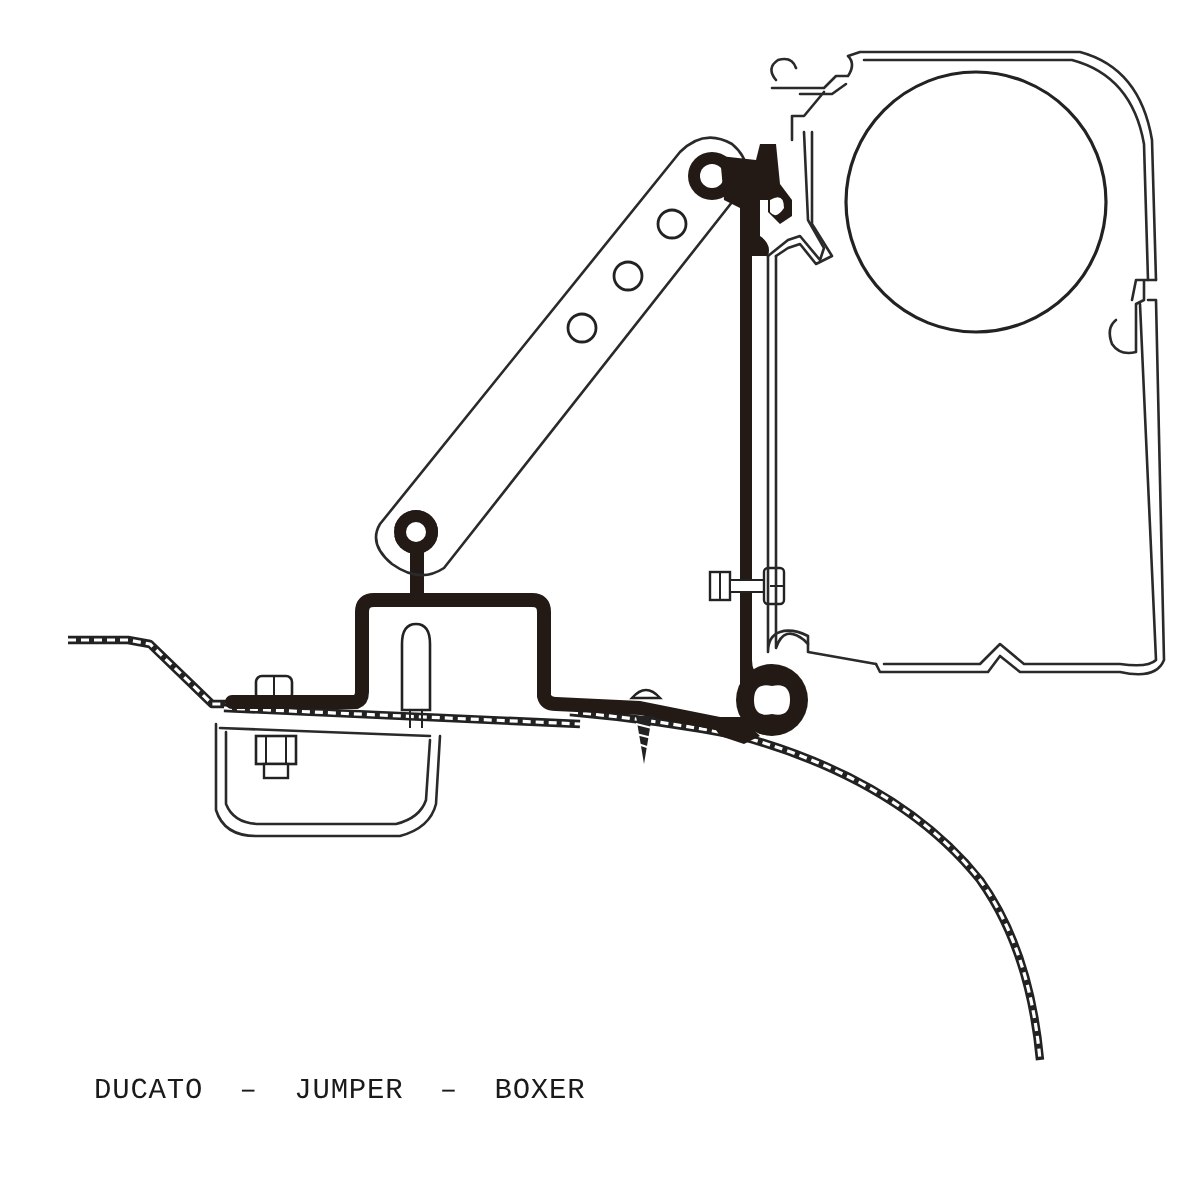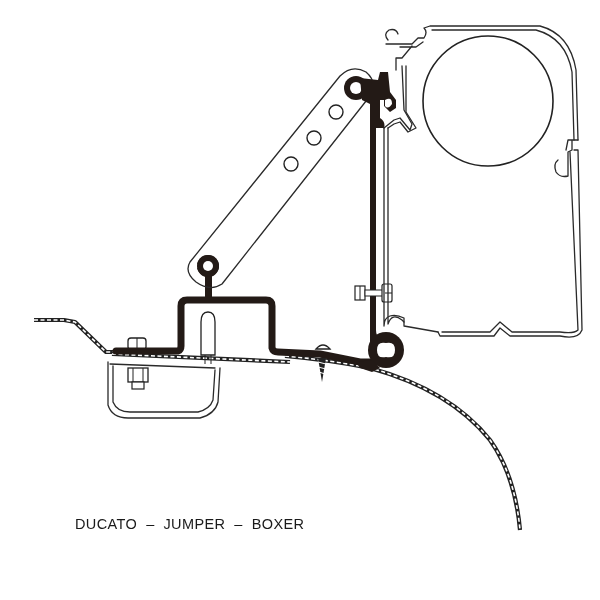--- a/index.html
+++ b/index.html
@@ -1,21 +1,21 @@
 <!DOCTYPE html>
 <html><head>
 <meta charset="utf-8">
 <style>
   html, body { margin: 0; padding: 0; background: #ffffff; }
   body { width: 600px; height: 600px; position: relative; overflow: hidden; }
   #diagram { position: absolute; left: 0; top: 0; width: 600px; height: 600px; }
   .caption {
-    position: absolute; left: 47px; top: 516px;
-    font-family: Liberation Sans, sans-serif; font-size: 14.5px;
-    letter-spacing: 0.4px; color: #1a1a1a; white-space: pre; margin-left: 28px;
+    position: absolute; left: 47px; top: 538px;
+    font-family: Liberation Mono, monospace; font-size: 14.5px;
+    letter-spacing: 0.4px; color: #1a1a1a; white-space: pre;
   }
   .thin { fill: none; stroke: #2a2a2a; stroke-width: 1.3; stroke-linejoin: round; stroke-linecap: round; }
   .thick { fill: none; stroke: #231a16; stroke-linejoin: round; stroke-linecap: round; }
   .hatch { fill: none; stroke: #222; stroke-width: 4.2; stroke-linejoin: round; }
   .hatch-inner { fill: none; stroke: #fff; stroke-width: 1.6; stroke-dasharray: 4 2.5; stroke-linejoin: round; }
 </style>
 </head>
 <body>
 
 <svg id="diagram" viewBox="0 0 600 600" xmlns="http://www.w3.org/2000/svg">

